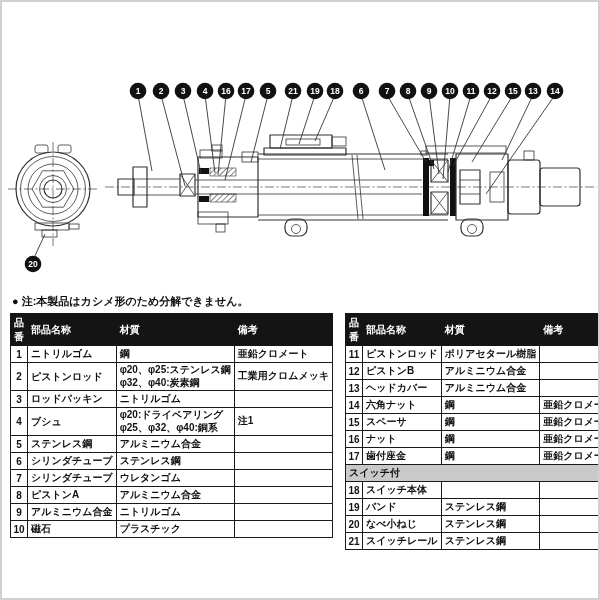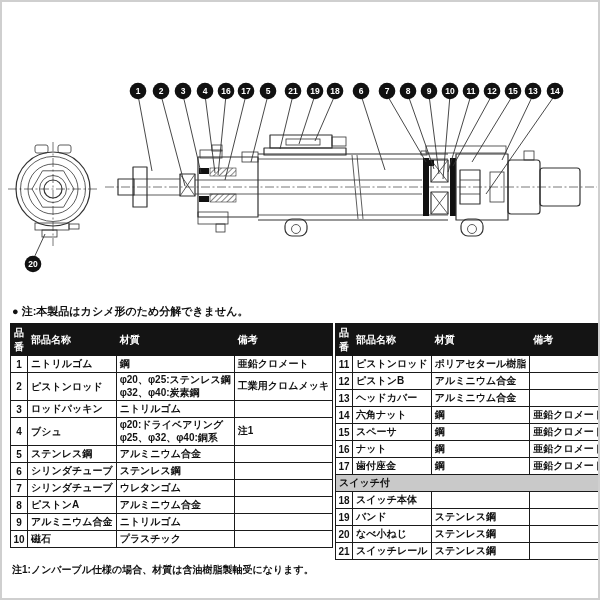--- a/index.html
+++ b/index.html
@@ -11,23 +11,23 @@
   
   .diagram { position:absolute; top:0; left:0; }
   .ol   { fill:none; stroke:#333; stroke-width:1.2; stroke-linejoin:round; }
   .thin { fill:none; stroke:#333; stroke-width:0.8; }
   .cl   { fill:none; stroke:#555; stroke-width:0.8; stroke-dasharray:9 2.5 2 2.5; }
   .blk  { fill:#111; stroke:none; }
   .ld   { stroke:#333; stroke-width:0.9; }
   .callout circle { fill:#111; stroke:none; }
   .callout text   { fill:#fff; font:bold 8.5px "Liberation Sans", sans-serif; text-anchor:middle; }
   
-  .content { position:absolute; top:302px; left:8px; right:6px; }
+  .content { position:absolute; top:292px; left:8px; right:6px; }
   .note-top { font-size:11px; font-weight:bold; margin:0 0 4px 2px; }
-  .tables { display:flex; gap:2px; align-items:flex-start; }
+  .tables { display:flex; gap:12px; align-items:flex-start; }
   table { border-collapse:collapse; table-layout:fixed; font-size:10px; font-weight:bold; }
   th {
     background:#141414; color:#fff; text-align:left; padding:2px 3px 1px 3px;
     border:1px solid #141414; font-size:10px; height:12px;
   }
   td {
     border:1px solid #1a1a1a; padding:1px 3px; vertical-align:middle;
     height:12px; overflow:hidden; white-space:nowrap; background:#fff;
   }
   td.no { text-align:center; padding:1px 1px; }
@@ -485,15 +485,14 @@
               <td>スイッチレール</td>
               <td>
                 <div>ステンレス鋼</div>
               </td>
               <td>&nbsp;</td>
             </tr>
           </tbody>
       </table>
     </div>
 
-    <div class="note-bottom">注1:ノンバーブル仕様の場合、材質は含油樹脂製軸受になります。</div>
   </div>
 </div>
 
 </body></html>

